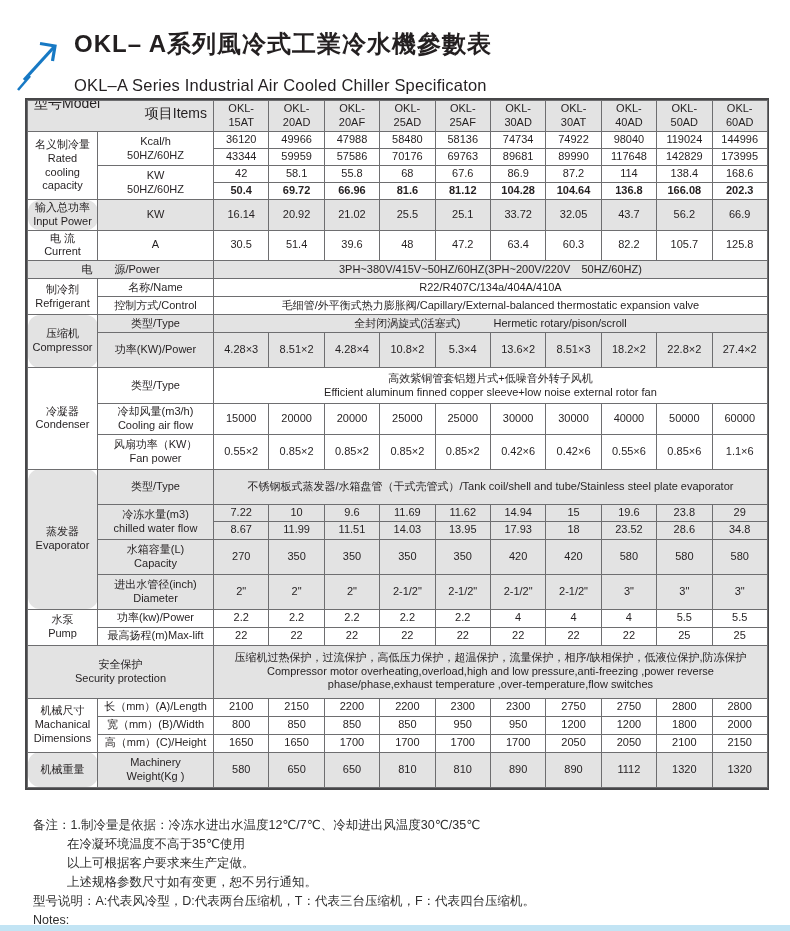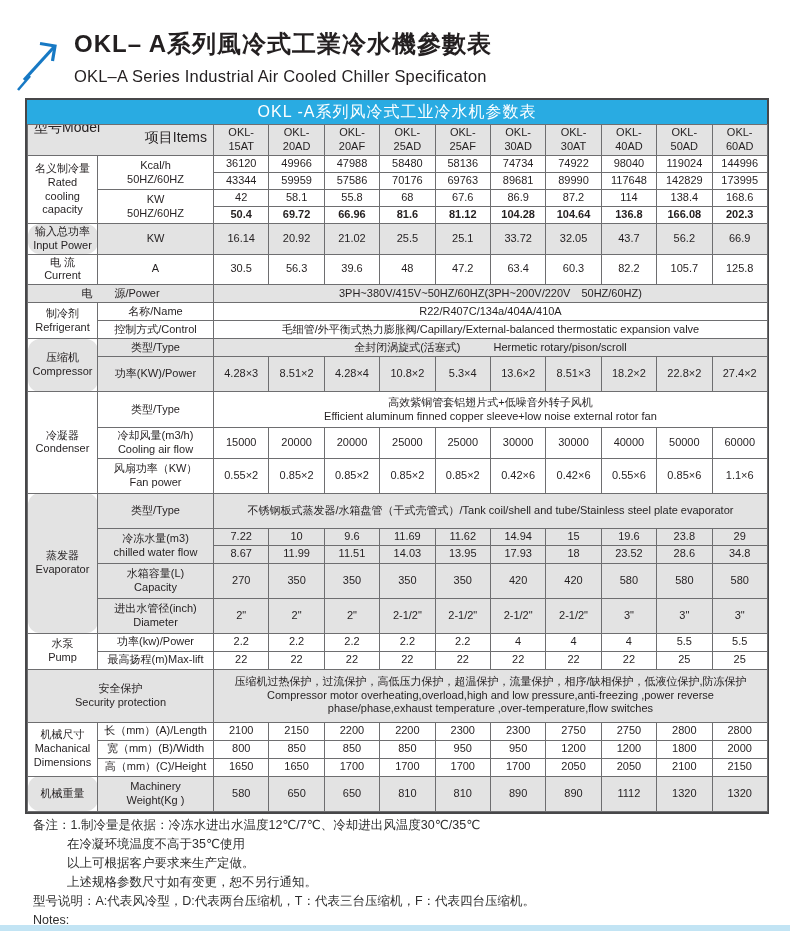--- a/index.html
+++ b/index.html
@@ -7,21 +7,21 @@
     width:790px; height:931px; background:#ffffff;
     font-family:"Liberation Sans","DejaVu Sans",sans-serif;
     color:#231f20; position:relative; overflow:hidden;
   }
   .page { position:relative; width:790px; height:931px; }
 
   
   .doc-header { position:absolute; top:30px; left:16px; display:flex; align-items:flex-start; }
   .logo { width:52px; height:58px; margin-right:6px; margin-top:4px; }
   .titles .cn { font-size:24px; font-weight:700; letter-spacing:1px; line-height:1.15; }
-  .titles .en { font-size:16.5px; font-weight:400; margin-top:9px; letter-spacing:0.2px; }
+  .titles .en { font-size:16.5px; font-weight:400; margin-top:18px; letter-spacing:0.2px; }
 
   
   .spec-wrap { position:absolute; left:25px; top:98px; width:740px; border:2px solid #474749; }
   .title-bar {
     height:24px; line-height:24px; background:#29abe2; color:#ffffff;
     text-align:center; font-size:16px; letter-spacing:1px;
   }
   table.spec { border-collapse:collapse; width:100%; table-layout:fixed; }
   table.spec td {
     border:1px solid #6e6e70; text-align:center; vertical-align:middle;
@@ -59,21 +59,20 @@
       <path d="M24 9.5 L39 12 L36.5 27" stroke="#1779c4" stroke-width="3.2" fill="none" stroke-linejoin="miter"></path>
       <path d="M2 56 L14 42" stroke="#1779c4" stroke-width="2.6" fill="none"></path>
     </svg>
     <div class="titles">
       <div class="cn">OKL– A系列風冷式工業冷水機參數表</div>
       <div class="en">OKL–A Series Industrial Air Cooled Chiller Specificaton</div>
     </div>
   </div>
 
   <div class="spec-wrap">
-    <div class="title-bar">OKL -A系列风冷式工业冷水机参数表</div>
     <table class="spec">
       <colgroup>
         <col style="width:70px">
           <col style="width:116px">
         <col style="width:55.4px">
           <col style="width:55.4px">
           <col style="width:55.4px">
           <col style="width:55.4px">
           <col style="width:55.4px">
         <col style="width:55.4px">
@@ -175,21 +174,21 @@
             <td class="val">32.05</td>
             <td class="val">43.7</td>
             <td class="val">56.2</td>
             <td class="val">66.9</td>
           </tr>
           <tr style="height: 29px;">
             <td class="group">电 流
 Current</td>
             <td class="item">A</td>
             <td class="val">30.5</td>
-            <td class="val">56.3</td>
+            <td class="val">51.4</td>
             <td class="val">39.6</td>
             <td class="val">48</td>
             <td class="val">47.2</td>
             <td class="val">63.4</td>
             <td class="val">60.3</td>
             <td class="val">82.2</td>
             <td class="val">105.7</td>
             <td class="val">125.8</td>
           </tr>
           <tr class="shaded" style="height: 18px;">

